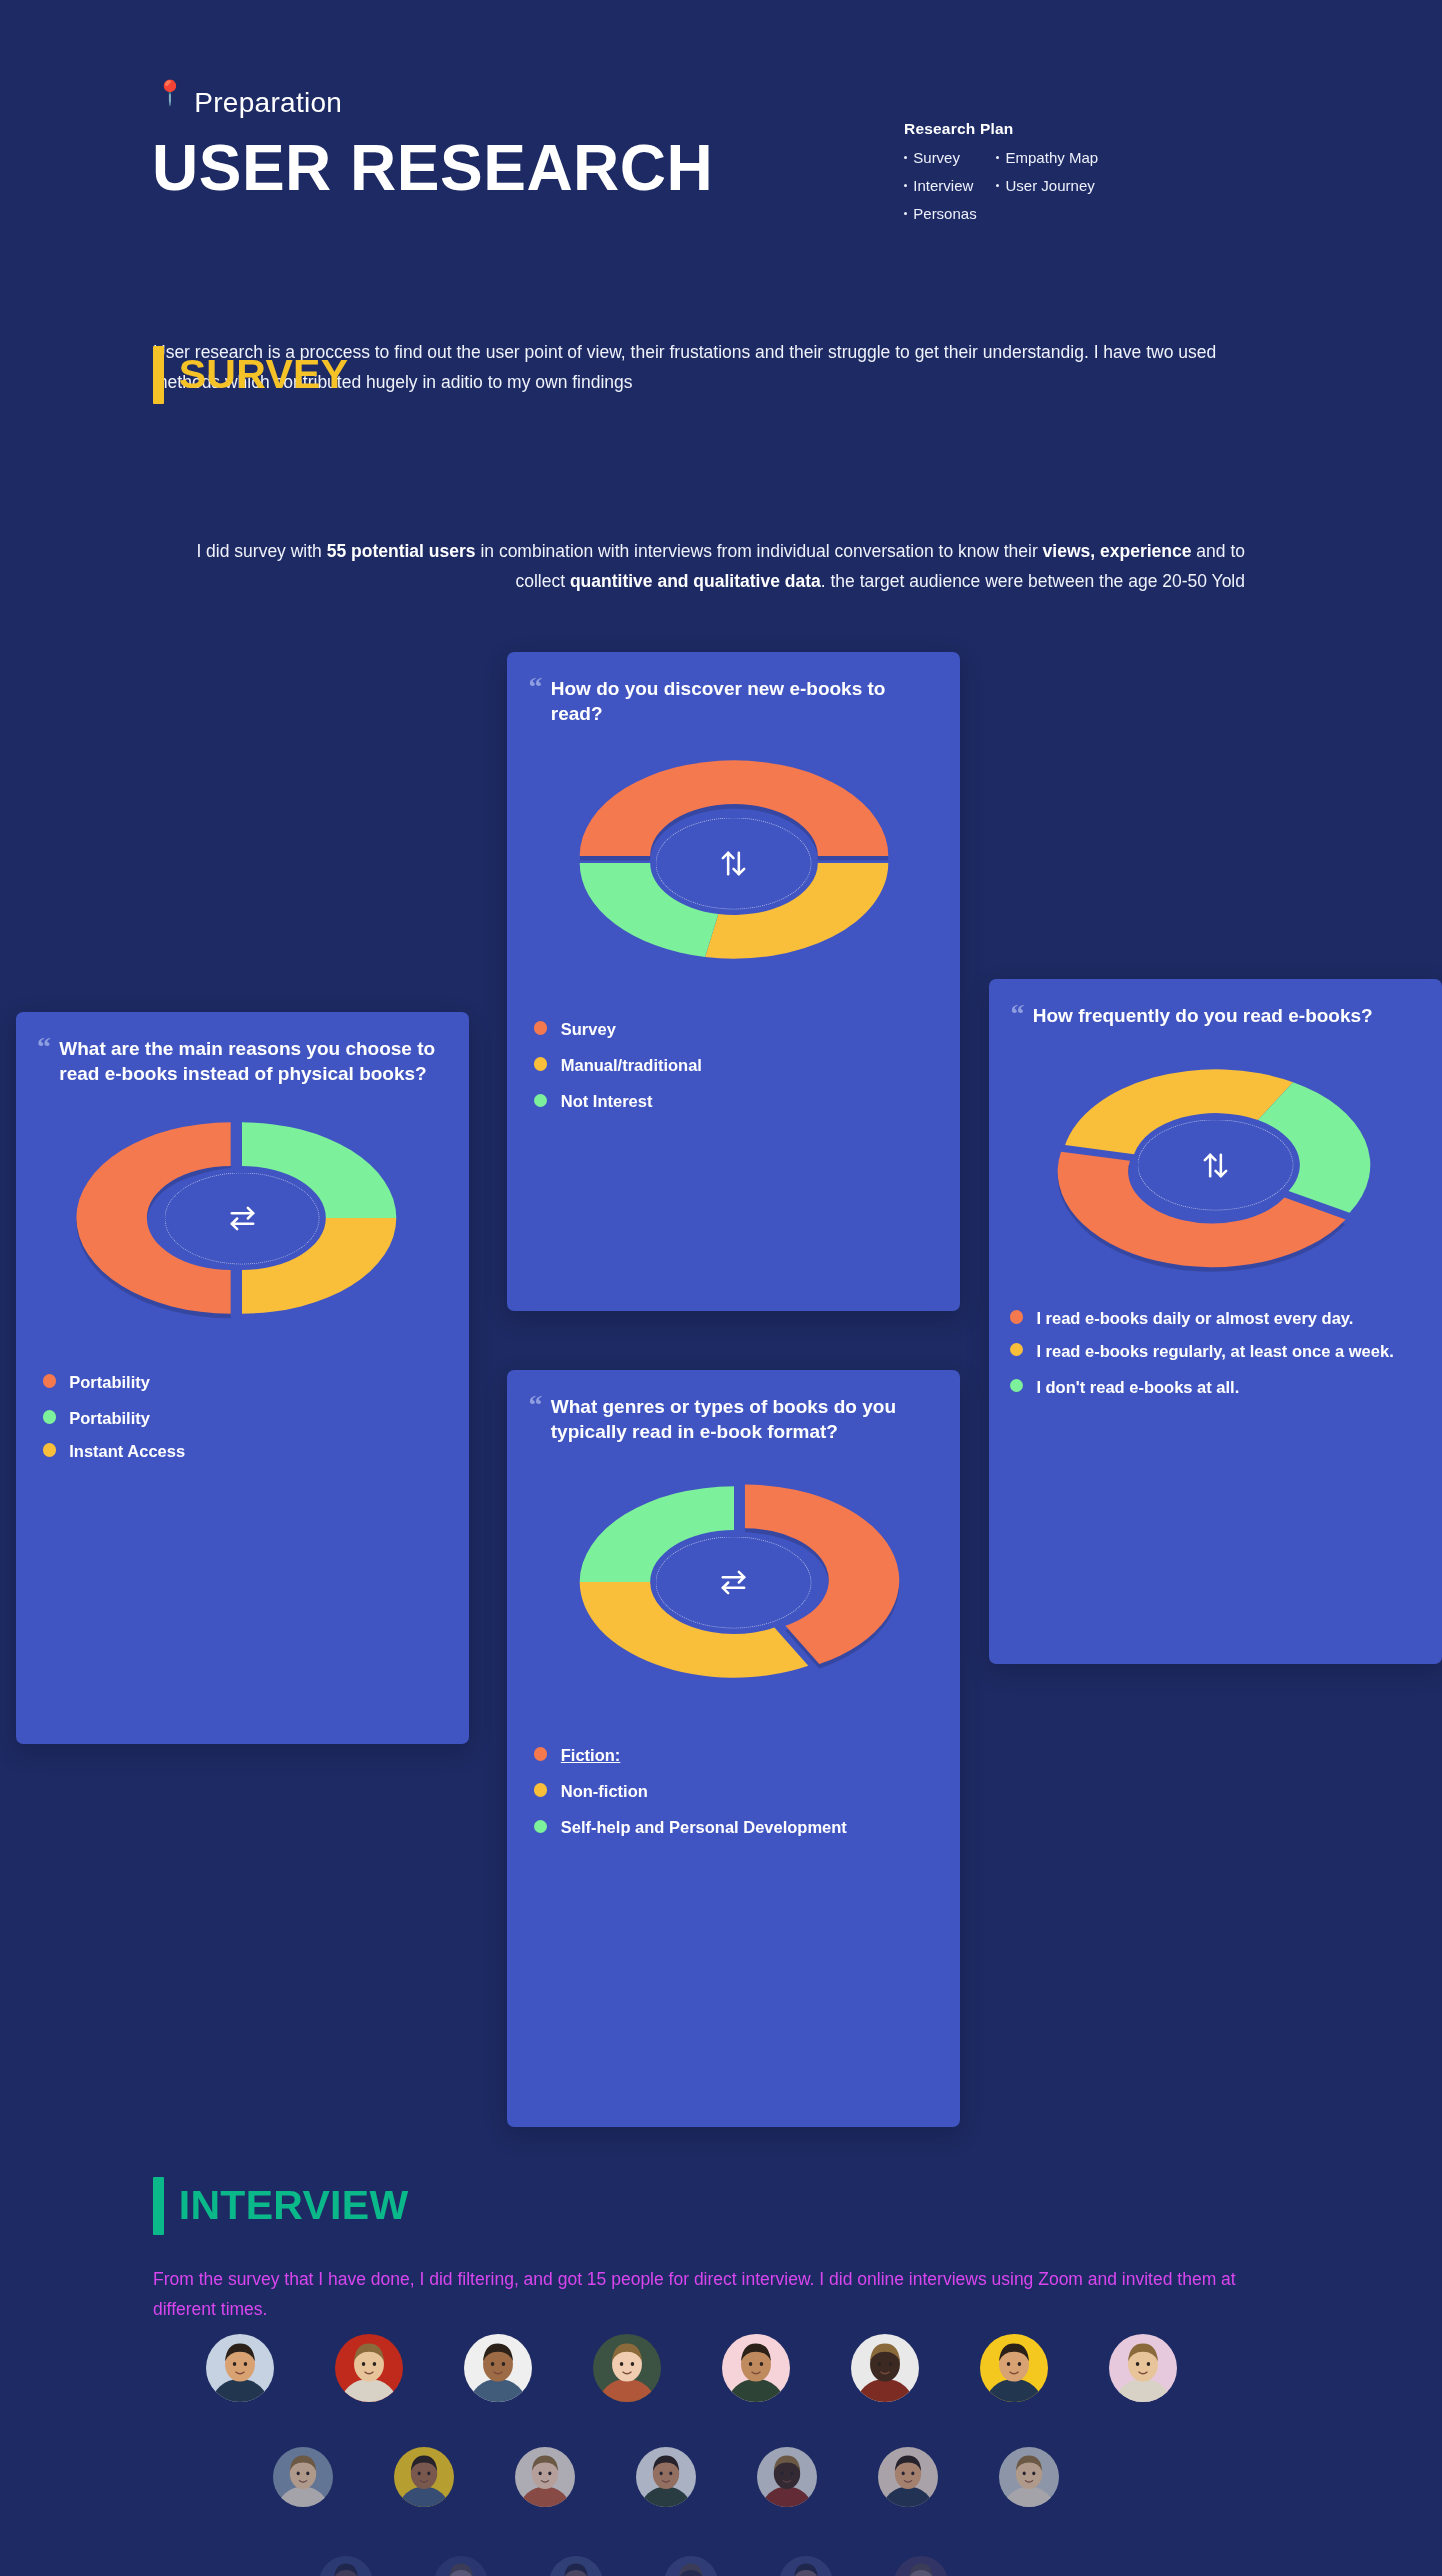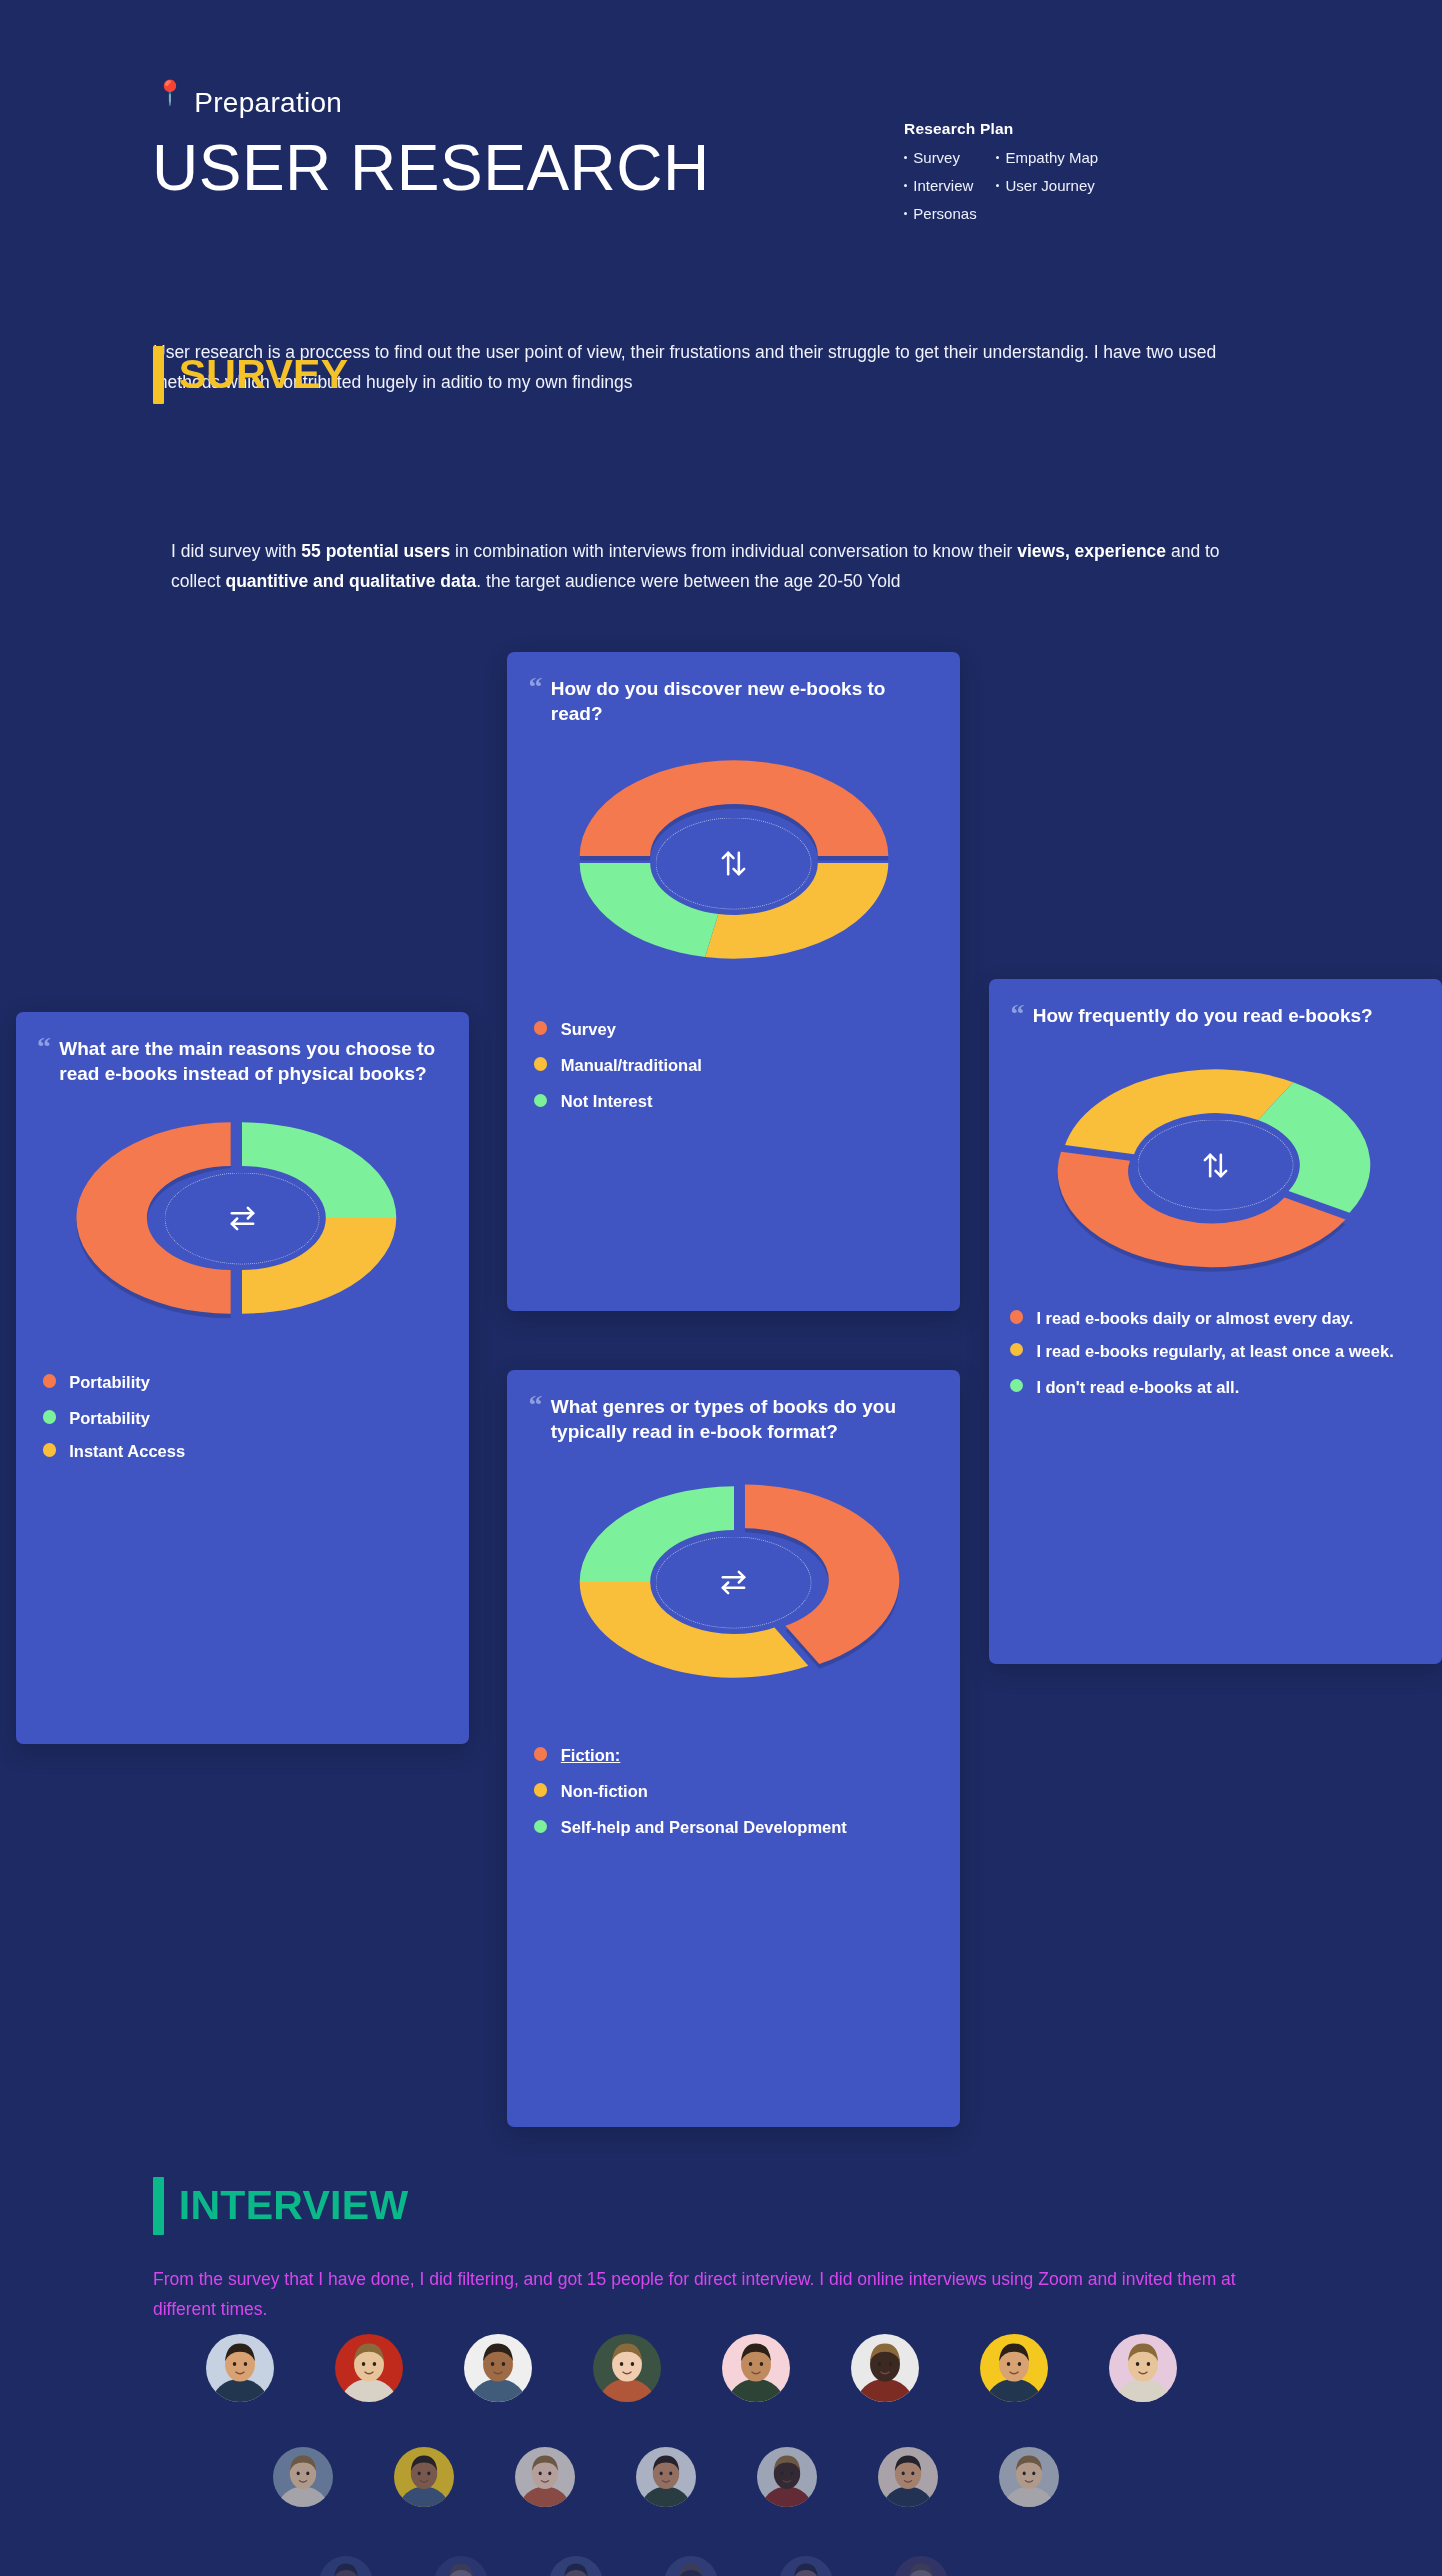--- a/index.html
+++ b/index.html
@@ -8,40 +8,40 @@
     width:1443px;height:4095px;position:relative;overflow:hidden;
     font-family:"Liberation Sans",sans-serif;color:#ffffff;
   }
   .page{position:relative;width:1443px;height:4095px;background:#1d2a63;}
 
   
   .prep-row{position:absolute;left:155px;top:67px;display:flex;align-items:center;gap:9.3px;}
   .pin-icon{font-size:24px;line-height:1;}
   .prep-label{font-size:28px;font-weight:400;letter-spacing:0.3px;color:#ffffff;margin-top:20px;}
 
-  .main-title{position:absolute;left:152px;top:131px;font-size:64px;font-weight:400;
+  .main-title{position:absolute;left:152px;top:131px;font-size:64px;font-weight:700;
     letter-spacing:0.5px;color:#ffffff;white-space:nowrap;}
 
   .plan-box{position:absolute;left:904px;top:120px;width:319px;}
   .plan-title{font-size:15.5px;font-weight:800;color:#fff;margin-bottom:11.3px;letter-spacing:0.2px;}
   .plan-cols{display:flex;gap:19.6px;}
   .plan-col{display:flex;flex-direction:column;gap:10.8px;}
   .plan-item{display:flex;align-items:center;gap:6.2px;font-size:15px;font-weight:300;color:#eef0fb;white-space:nowrap;}
   .plan-dot{width:3.1px;height:3.1px;border-radius:50%;background:#eef0fb;flex:none;}
 
   .intro-para{position:absolute;left:153px;top:337px;width:1082px;font-size:17.5px;
     font-weight:300;line-height:1.72;color:#f0f2fc;}
 
   
   .sec-head{position:absolute;display:flex;align-items:stretch;gap:14.4px;}
   .sec-bar{width:11.3px;border-radius:1px;}
   .sec-word{font-size:41px;font-weight:800;letter-spacing:0.3px;line-height:1.05;}
 
-  .survey-para{position:absolute;left:171px;top:536px;width:1092px;font-size:17.5px;
-    font-weight:300;line-height:1.72;color:#f0f2fc;}
+  .survey-para{position:absolute;left:153px;top:536px;width:1092px;font-size:17.5px;
+    font-weight:300;line-height:1.72;color:#f0f2fc;text-align:right;}
   .survey-para b{font-weight:800;color:#ffffff;}
 
   
   .card{position:absolute;background:#4155c2;border-radius:7.2px;
         box-shadow:0 7.2px 23px rgba(0,0,0,.18);}
   .card-q{display:flex;gap:8.2px;padding:24px 27px 0 21.6px;}
   .quote-mark{font-size:28px;line-height:.75;color:#8e9ee0;font-weight:800;flex:none;
               font-family:"Liberation Serif",serif;}
   .q-text{font-size:19px;font-weight:700;line-height:1.32;color:#ffffff;}
 

